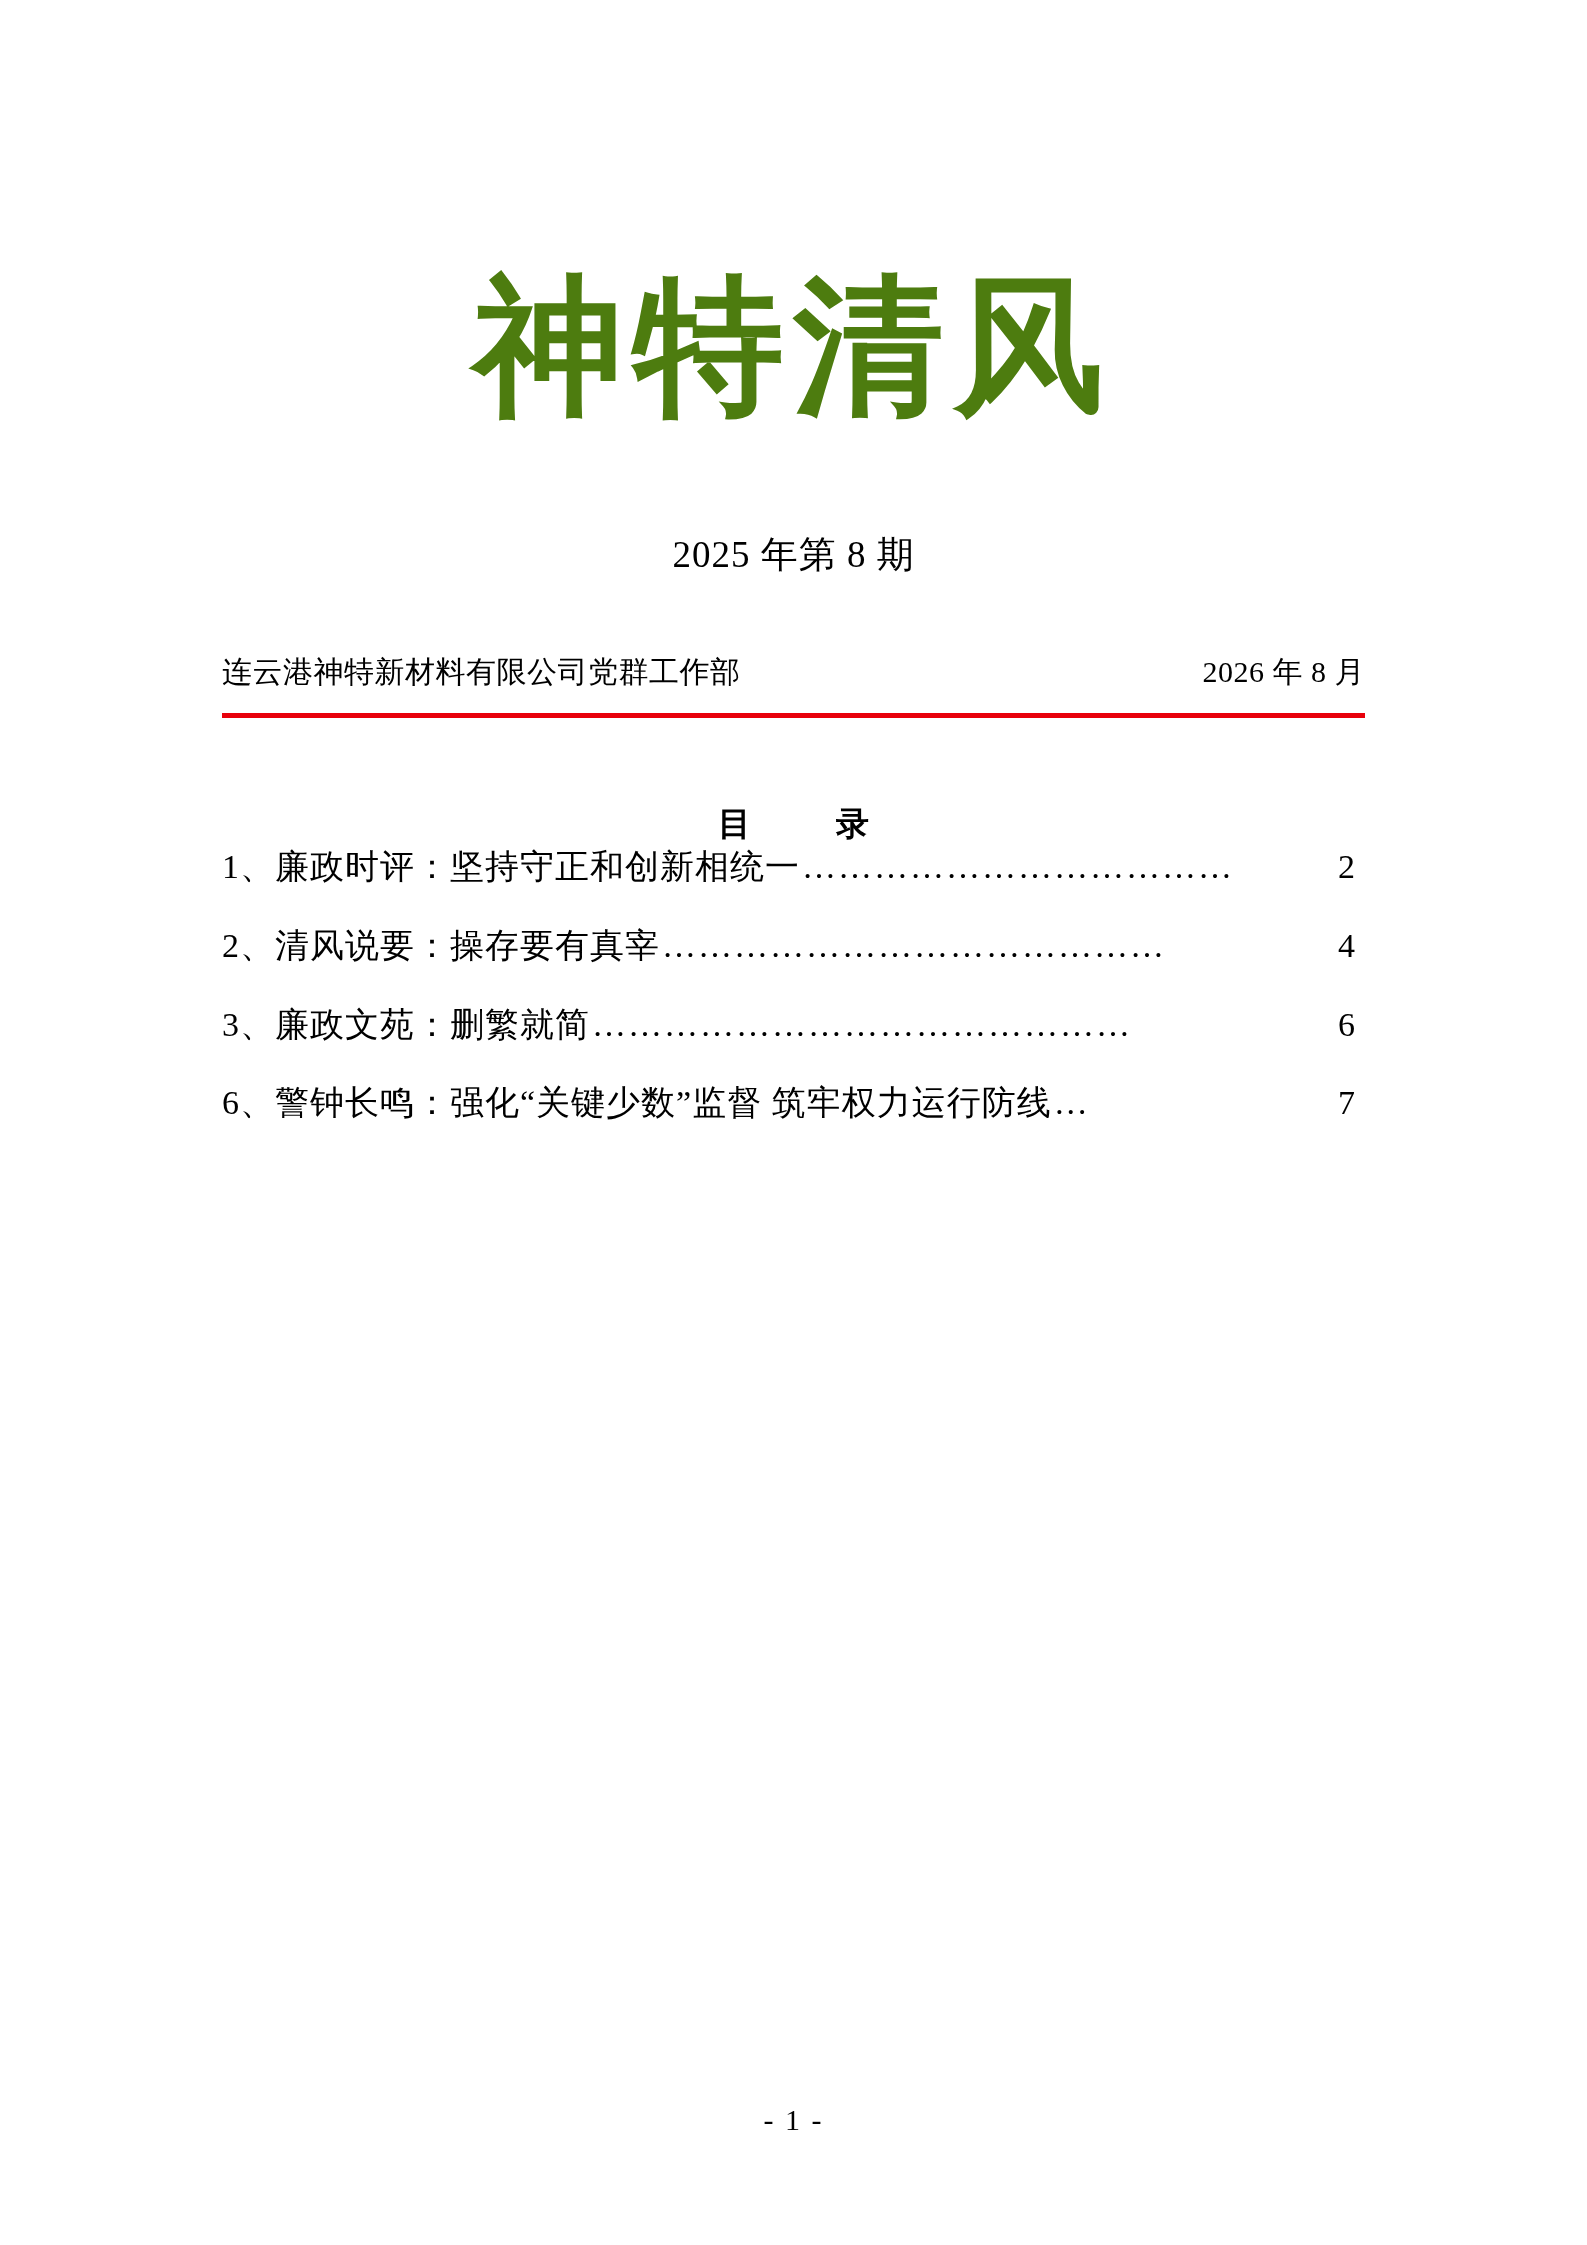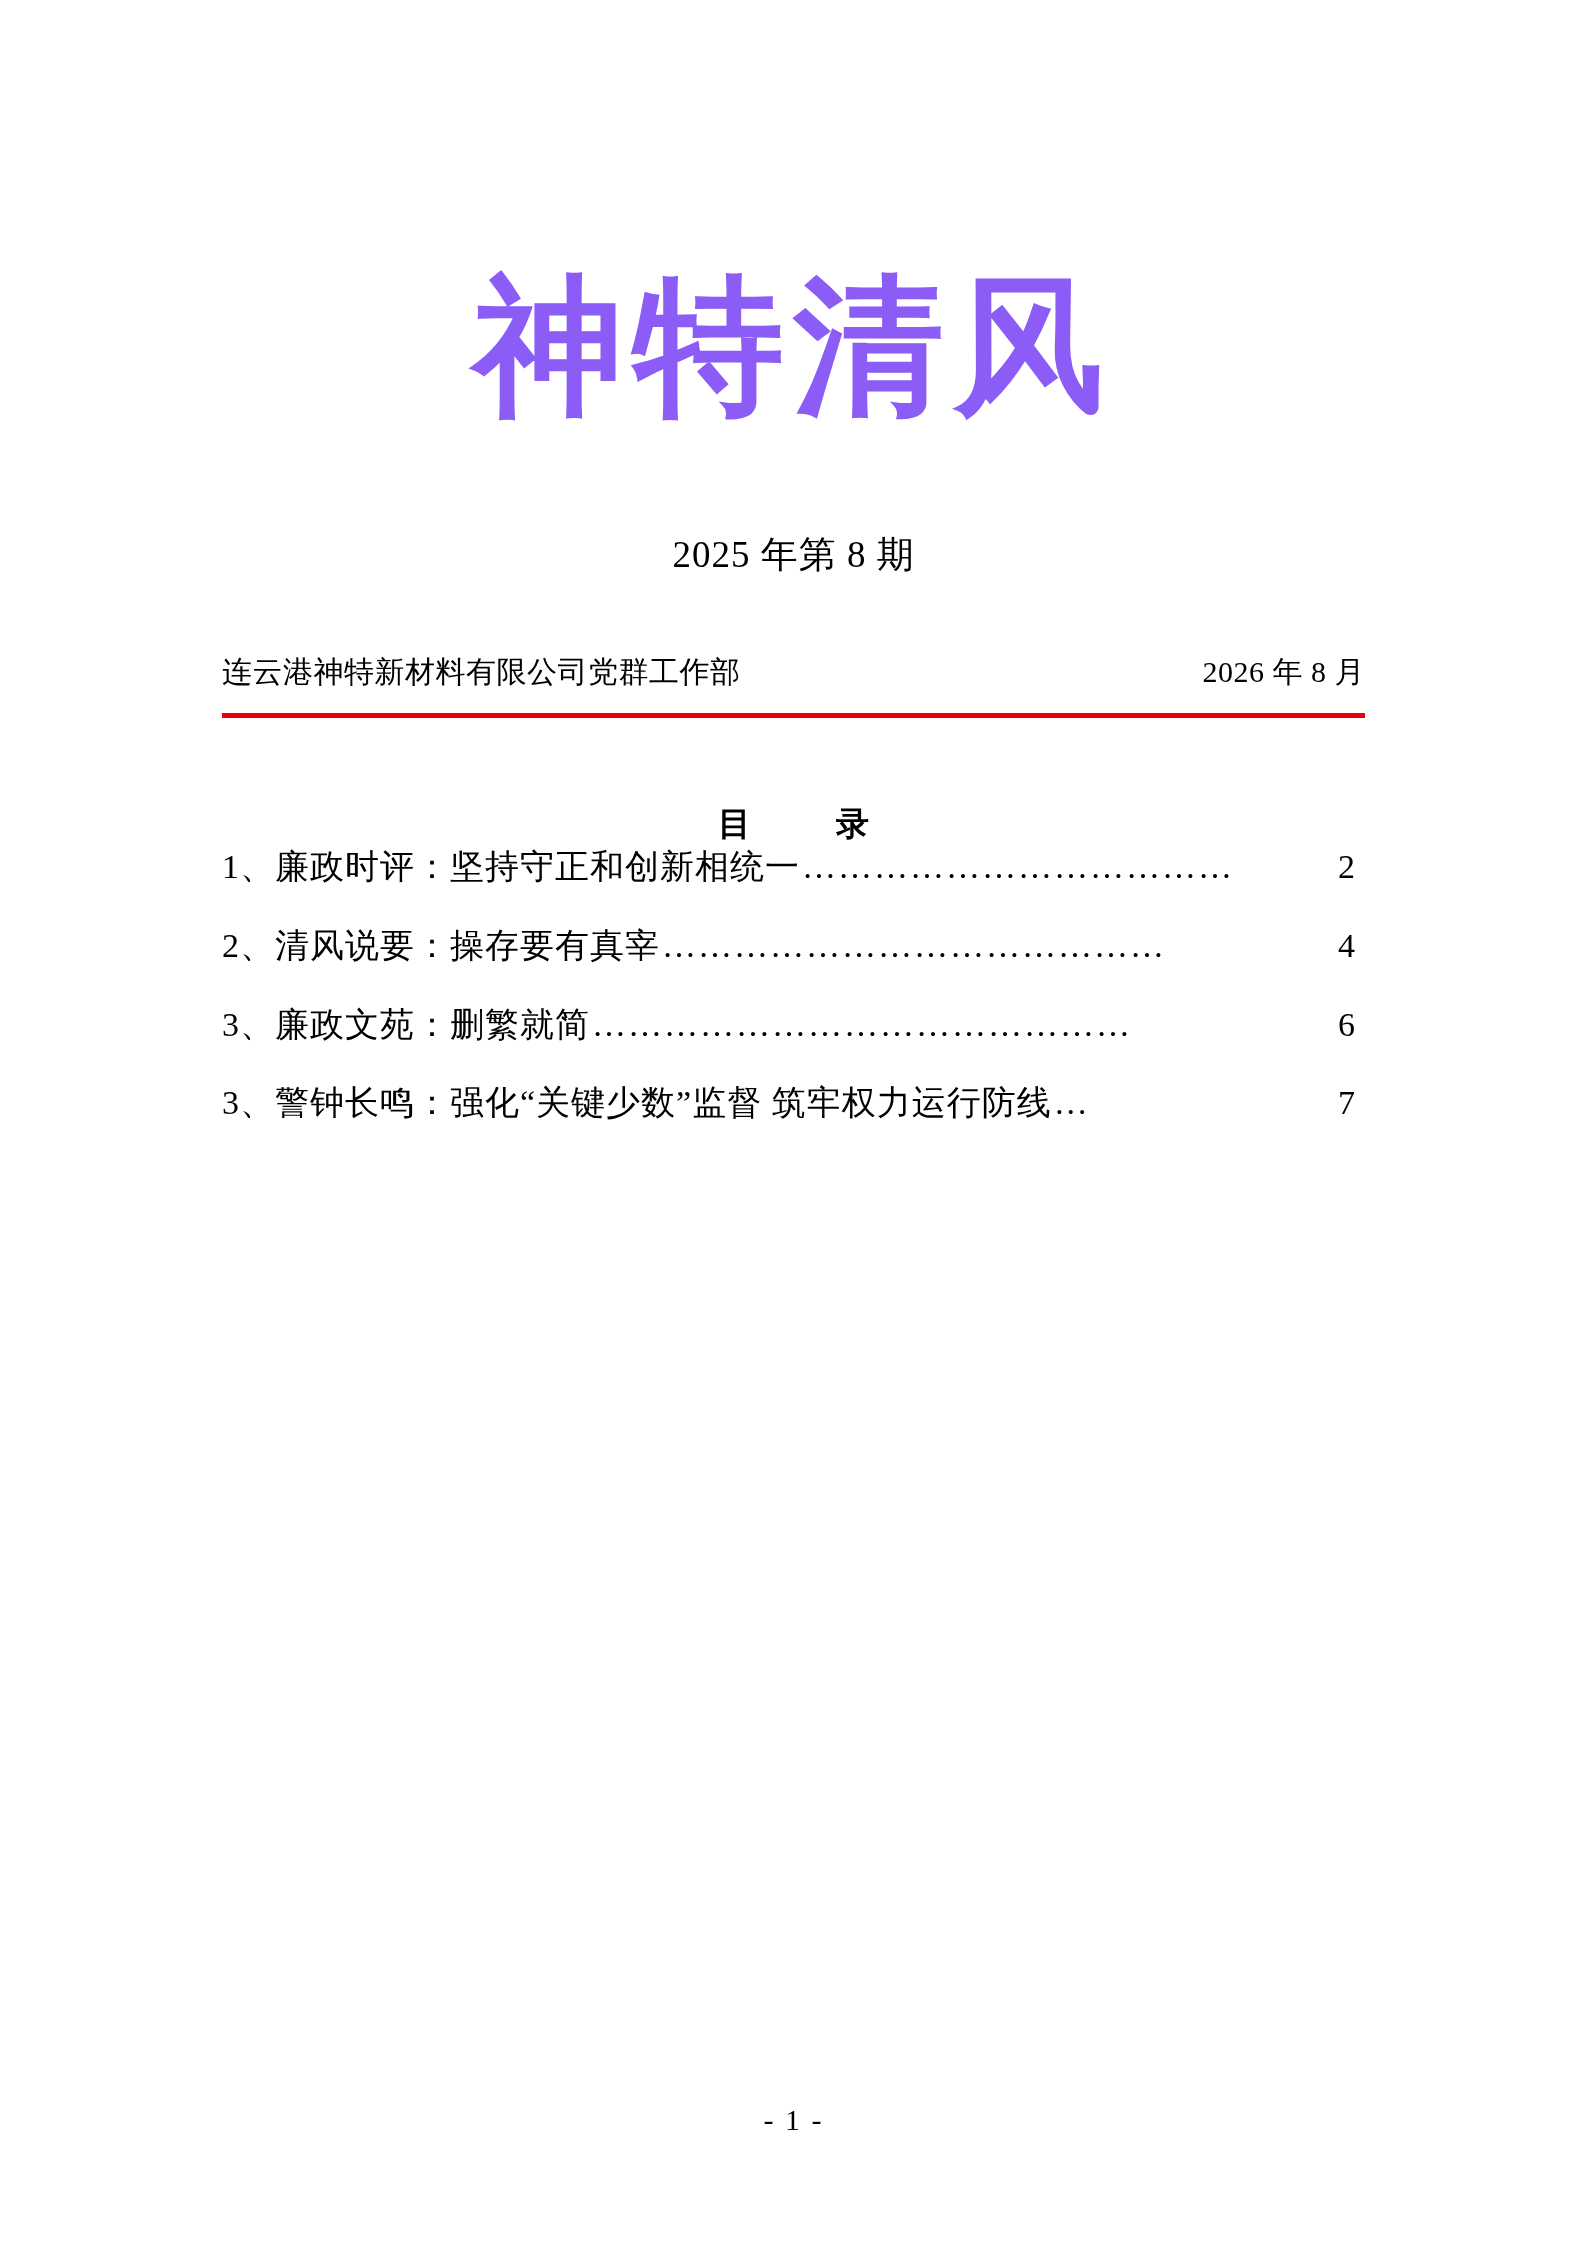--- a/index.html
+++ b/index.html
@@ -19,21 +19,21 @@
     position: relative;
     width: 1587px;
     height: 2245px;
     box-sizing: border-box;
     padding: 0 222px;
   }
 
   
   .masthead {
     text-align: center;
-    color: #8b5cf6;
+    color: #4d7c0f;
     font-family: "DejaVu Serif", serif;
     font-weight: bold;
     font-size: 150px;
     line-height: 1;
     letter-spacing: 10px;
     padding-top: 270px;
     white-space: nowrap;
   }
 
   .issue-line {
@@ -151,21 +151,21 @@
       <span class="toc-page">4</span>
     </div>
 
     <div class="toc-item">
       <span class="toc-title">3、廉政文苑：删繁就简</span>
       <span class="toc-leader">………………………………………</span>
       <span class="toc-page">6</span>
     </div>
 
     <div class="toc-item tight">
-      <span class="toc-title">3、警钟长鸣：强化“关键少数”监督 筑牢权力运行防线</span>
+      <span class="toc-title">6、警钟长鸣：强化“关键少数”监督 筑牢权力运行防线</span>
       <span class="toc-leader">…</span>
       <span class="toc-page">7</span>
     </div>
 
   </div>
 
   <div class="footer">- 1 -</div>
 
 </div>
 

